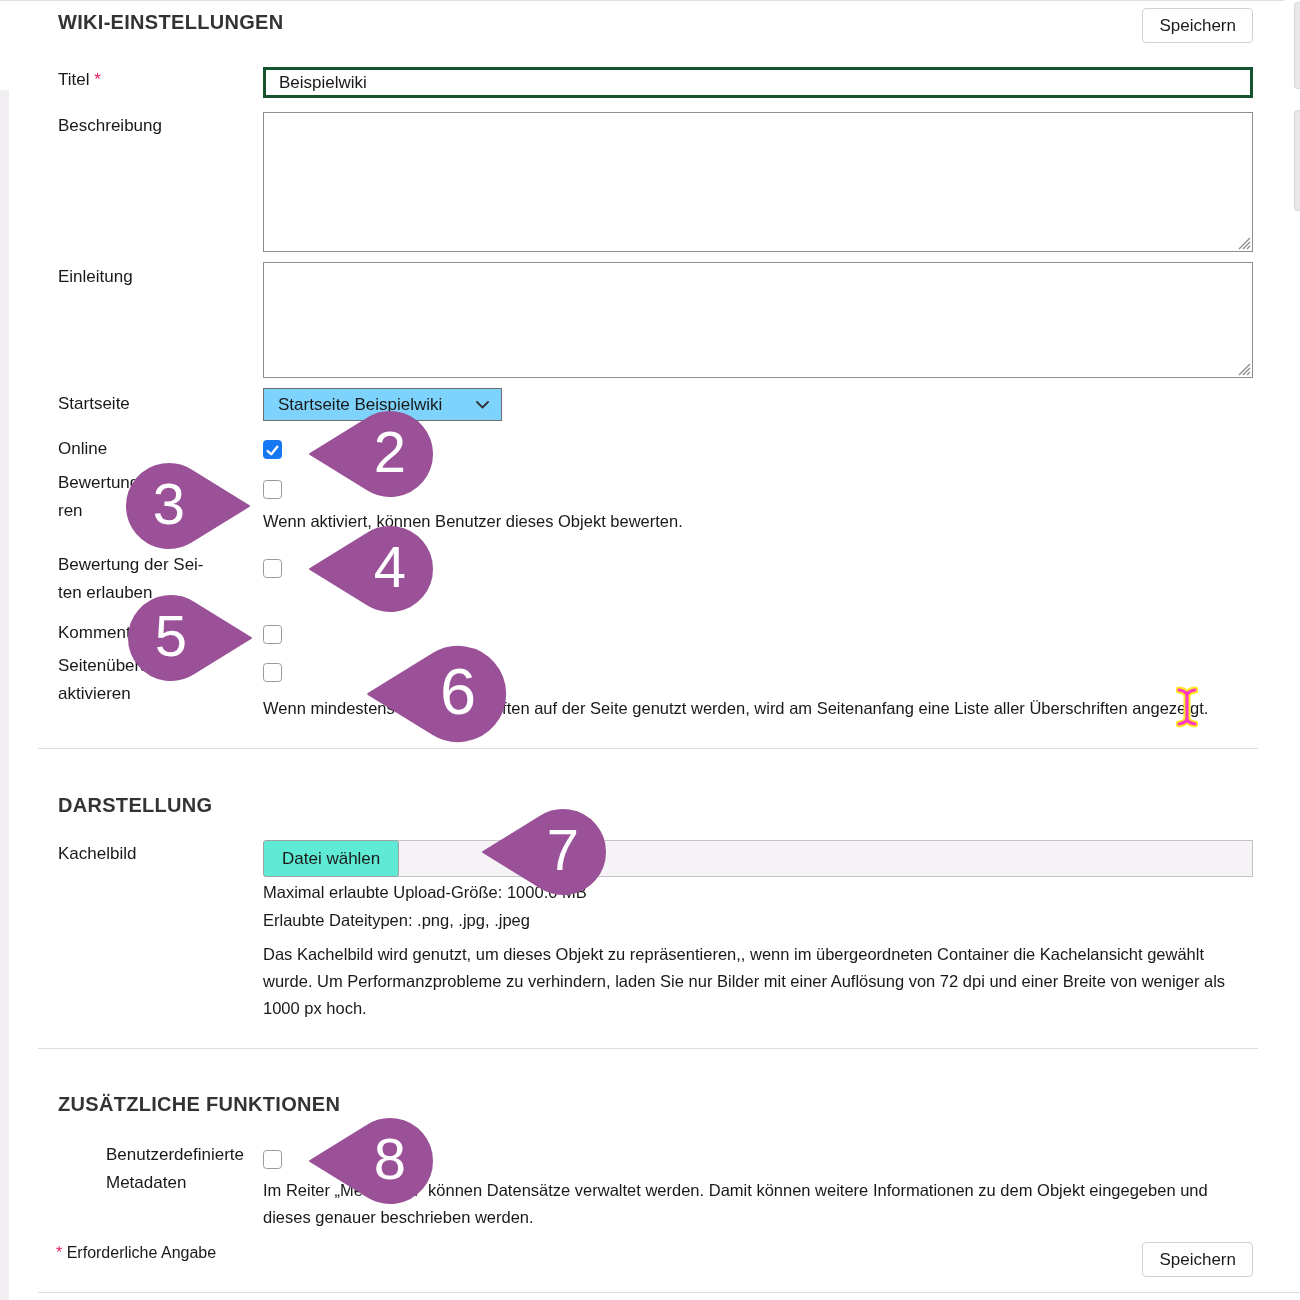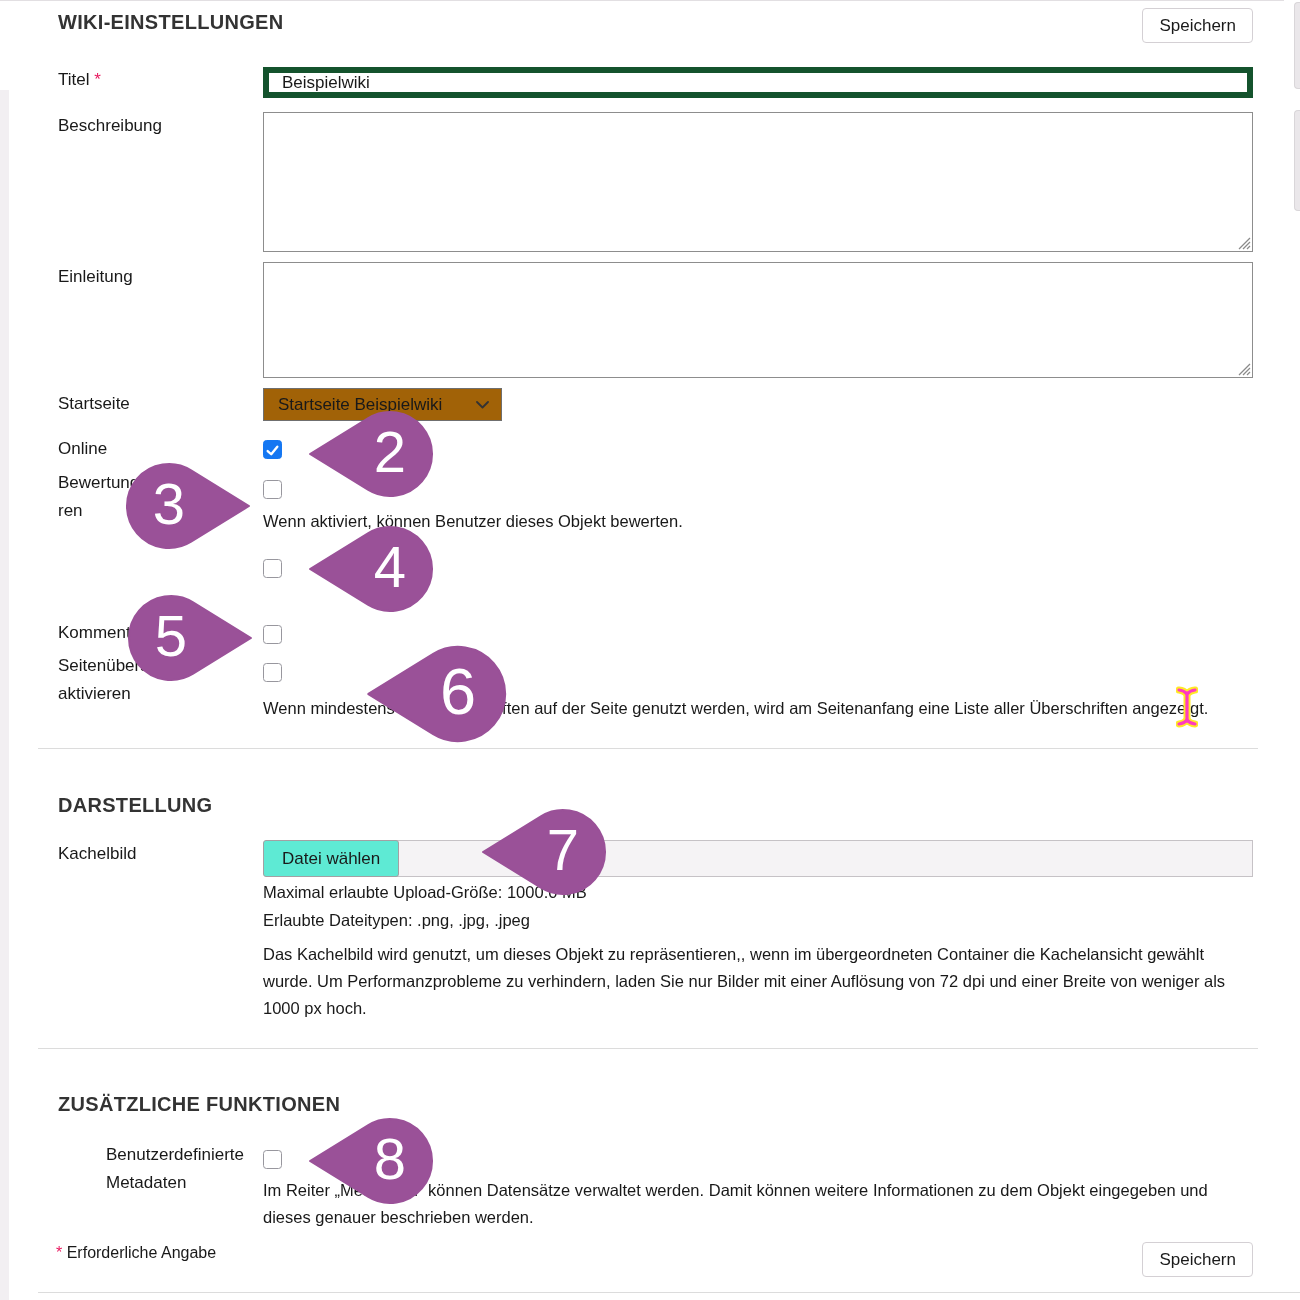--- a/index.html
+++ b/index.html
@@ -15,30 +15,30 @@
   .btn{position:absolute;background:#fff;border:1px solid #d4d0d4;border-radius:4px;
        font-family:"Liberation Sans",sans-serif;font-size:17px;color:#1a1a1a;
        padding:0 16px;height:35px;line-height:33px;cursor:pointer;}
   .save-top{right:47px;top:8px;}
   .save-bottom{right:47px;top:1242px;}
 
   .lbl{left:58px;width:200px;font-size:17px;line-height:28px;color:#191919;white-space:pre-line;}
   .help{font-size:16.5px;color:#191919;line-height:27px;}
   .req{color:#e8195f;}
 
-  .text-input{left:263px;top:67px;width:990px;height:31px;border:6px solid #14532d;
+  .text-input{left:263px;top:67px;width:990px;height:31px;border:3px solid #14532d;
       box-sizing:border-box;font-family:"Liberation Sans",sans-serif;font-size:17px;
       padding:0 13px;color:#191919;background:#fff;}
   .ta{border:1px solid #8d8d8d;box-sizing:border-box;background:#fff;resize:none;
       font-family:"Liberation Sans",sans-serif;font-size:17px;padding:6px 12px;}
   .ta1{left:263px;top:112px;width:990px;height:140px;}
   .ta2{left:263px;top:262px;width:990px;height:116px;}
   .resize-handle{width:16px;height:16px;}
 
-  .select{left:263px;top:388px;width:239px;height:33px;border:1px solid #6f6f6f;background:#a16207;
+  .select{left:263px;top:388px;width:239px;height:33px;border:1px solid #6f6f6f;background:#7dd3fc;
       box-sizing:border-box;display:flex;align-items:center;justify-content:space-between;
       padding:0 12px 0 14px;font-size:17px;color:#191919;cursor:pointer;}
 
   .checkbox{width:19px;height:19px;border:1.6px solid #98979e;border-radius:3.5px;background:#fff;
       box-sizing:border-box;cursor:pointer;}
   .checkbox .tick{display:none;position:absolute;left:1px;top:2px;}
   .checkbox.checked{background:#1577f2;border-color:#1577f2;}
   .checkbox.checked .tick{display:block;}
   .cb-online{left:263px;top:440px;}
   .cb-bewertung{left:263px;top:480px;}
@@ -140,20 +140,22 @@
       </svg>
   </div>
 
   <div class="abs lbl l-bewertung">Bewertung aktivie-
 ren</div>
   <div class="abs checkbox cb-bewertung">
     
   </div>
   <div class="abs help help1">Wenn aktiviert, können Benutzer dieses Objekt bewerten.</div>
 
+  <div class="abs lbl l-bewseiten">Bewertung der Sei-
+ten erlauben</div>
   <div class="abs checkbox cb-bewseiten">
     
   </div>
 
   <div class="abs lbl l-komm">Kommentare</div>
   <div class="abs checkbox cb-komm">
     
   </div>
 
   <div class="abs lbl l-seiten">Seitenübersicht

